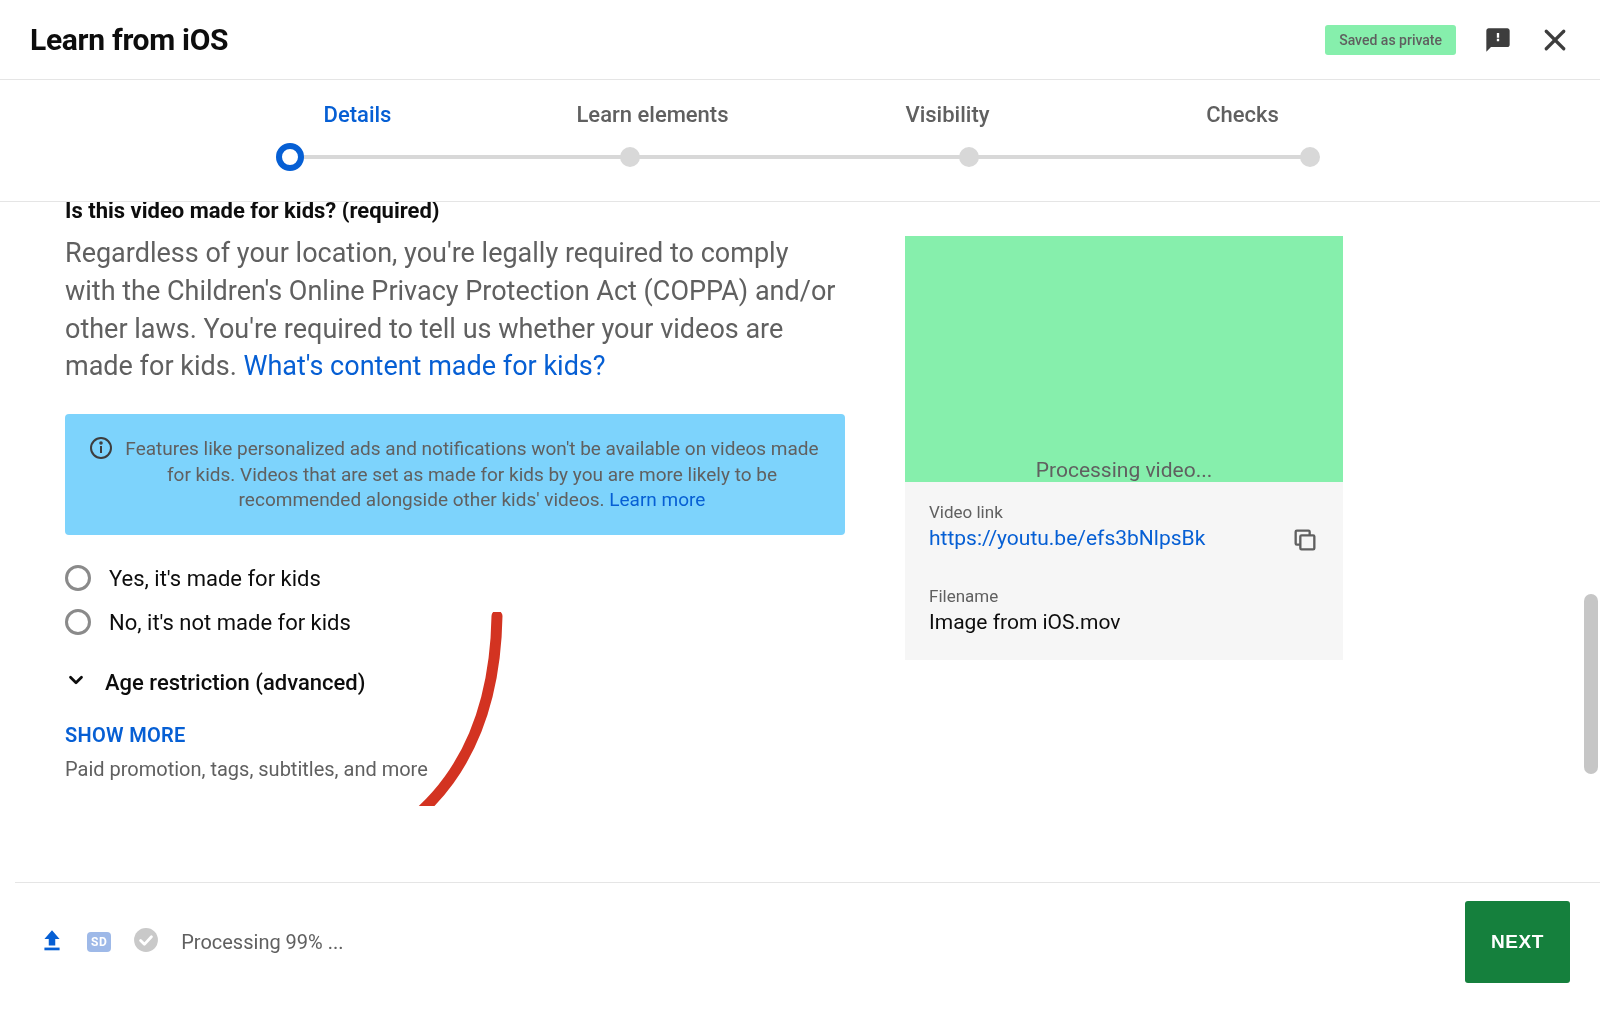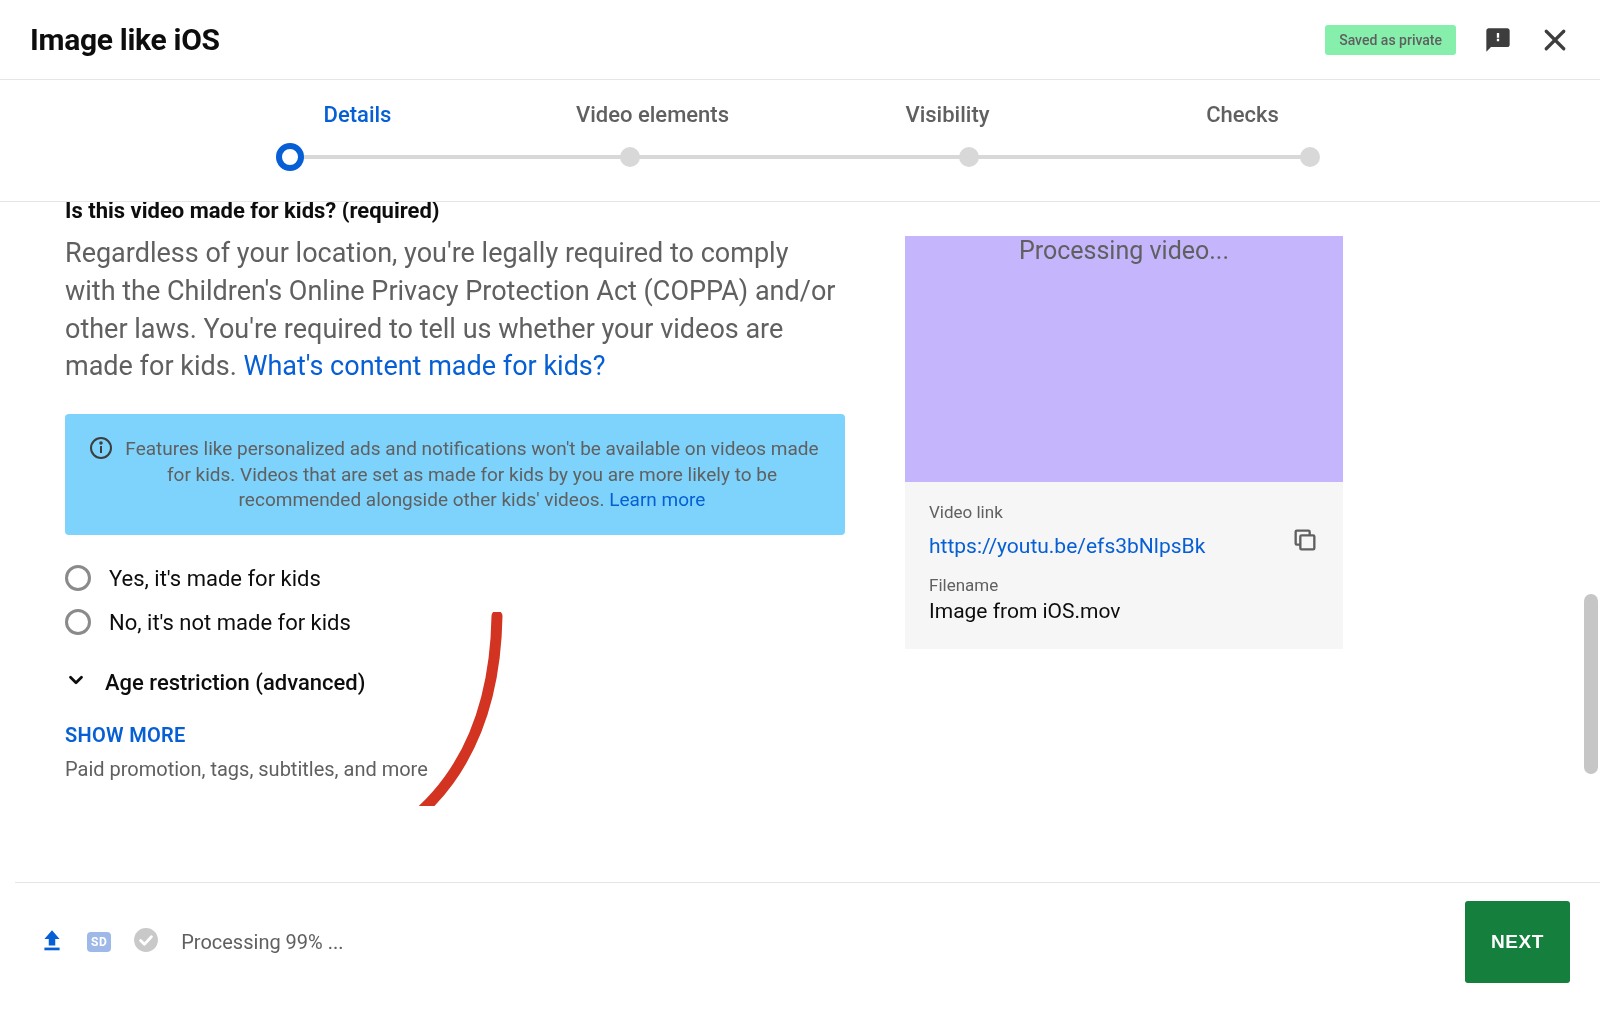--- a/index.html
+++ b/index.html
@@ -170,41 +170,41 @@
   }
   .show-more-desc {
     font-size: 20px;
     color: #606060;
   }
 
   
   .preview-thumb {
     width: 100%;
     height: 246px;
-    background: #c4b5fd;
-    display: flex;
-    align-items: flex-start;
+    background: #86efac;
+    display: flex;
+    align-items: flex-end;
     justify-content: center;
     color: #606060;
-    font-size: 25px;
+    font-size: 21px;
   }
   .preview-meta {
     background: #f6f6f6;
     padding: 20px 24px 26px 24px;
   }
   .meta-label {
     font-size: 17px;
     color: #606060;
     margin-bottom: 4px;
   }
   .meta-link-row {
     display: flex;
-    align-items: flex-end;
+    align-items: flex-start;
     justify-content: space-between;
-    margin-bottom: 17px;
+    margin-bottom: 28px;
   }
   .meta-link {
     font-size: 21px;
     color: #065fd4;
     text-decoration: none;
   }
   .filename-val { font-size: 21px; color: #0d0d0d; }
 
   
   .scroll-indicator {
@@ -263,41 +263,41 @@
     position: absolute;
     left: 235px;
     top: 410px;
     pointer-events: none;
   }
 </style>
 </head>
 <body>
 
 <div class="top-bar">
-  <div class="title">Image like iOS</div>
+  <div class="title">Learn from iOS</div>
   <div class="top-right">
     <div class="saved-chip">Saved as private</div>
     <span class="feedback-icon">
       <svg width="28" height="28" viewBox="0 0 24 24" fill="#3d3d3d">
           <path d="M20 2H4c-1.1 0-2 .9-2 2v18l4-4h14c1.1 0 2-.9 2-2V4c0-1.1-.9-2-2-2zM13 13h-2v-2h2v2zm0-3h-2V6h2v4z"></path>
         </svg>
     </span>
     <span class="close-icon">
       <svg width="30" height="30" viewBox="0 0 24 24" fill="none" stroke="#3d3d3d" stroke-width="2.6" stroke-linecap="round">
           <line x1="5" y1="5" x2="19" y2="19"></line>
           <line x1="19" y1="5" x2="5" y2="19"></line>
         </svg>
     </span>
   </div>
 </div>
 
 <div class="stepper-wrap">
   <div class="steps">
     <div class="step-label active">Details</div>
-    <div class="step-label">Video elements</div>
+    <div class="step-label">Learn elements</div>
     <div class="step-label">Visibility</div>
     <div class="step-label">Checks</div>
   </div>
   <div class="step-track">
     <div class="track-line"></div>
     <div class="step-dot active dot1"></div>
     <div class="step-dot dot2"></div>
     <div class="step-dot dot3"></div>
     <div class="step-dot dot4"></div>
   </div>

